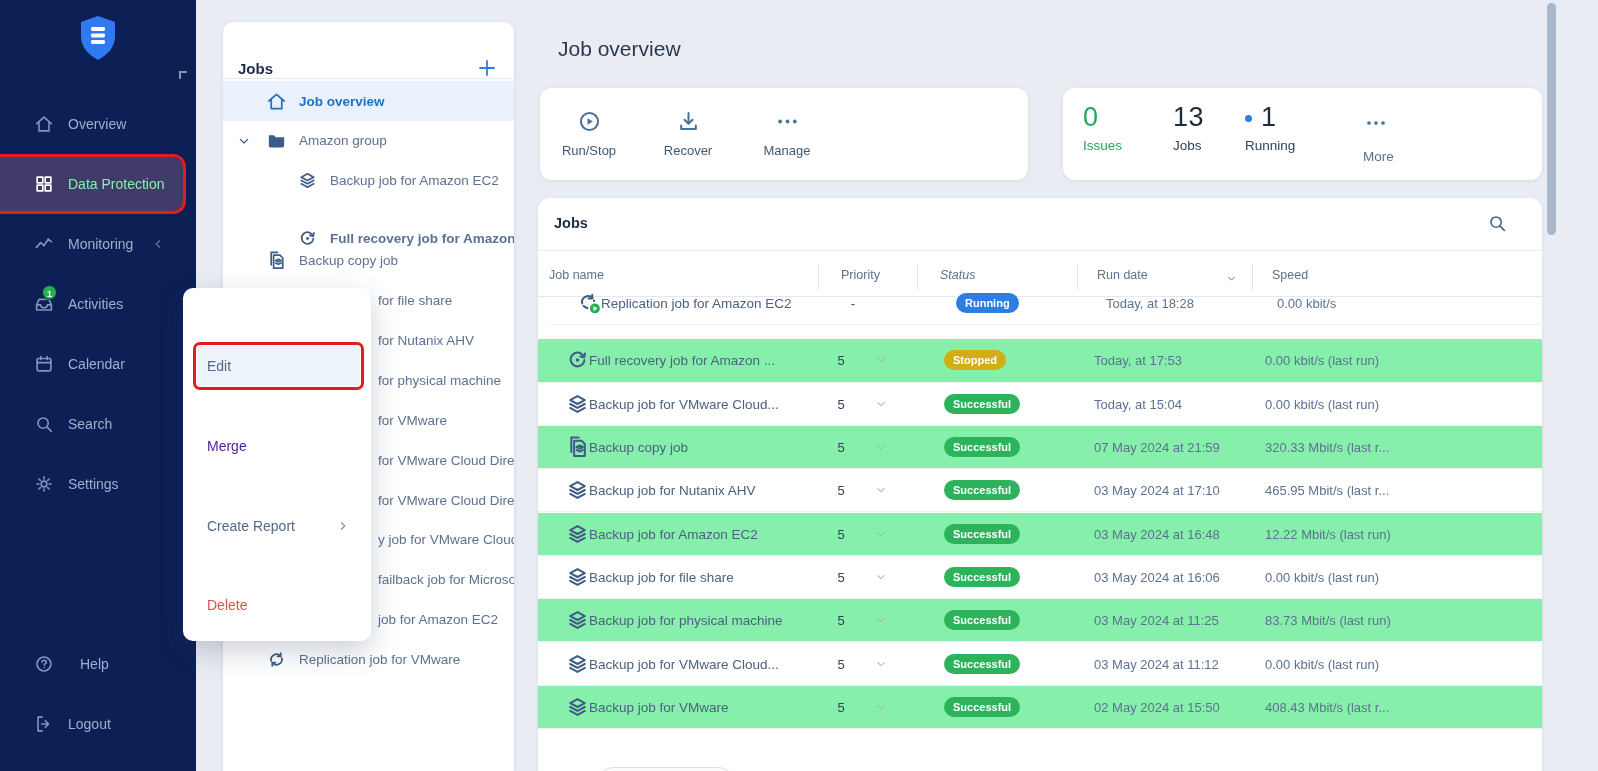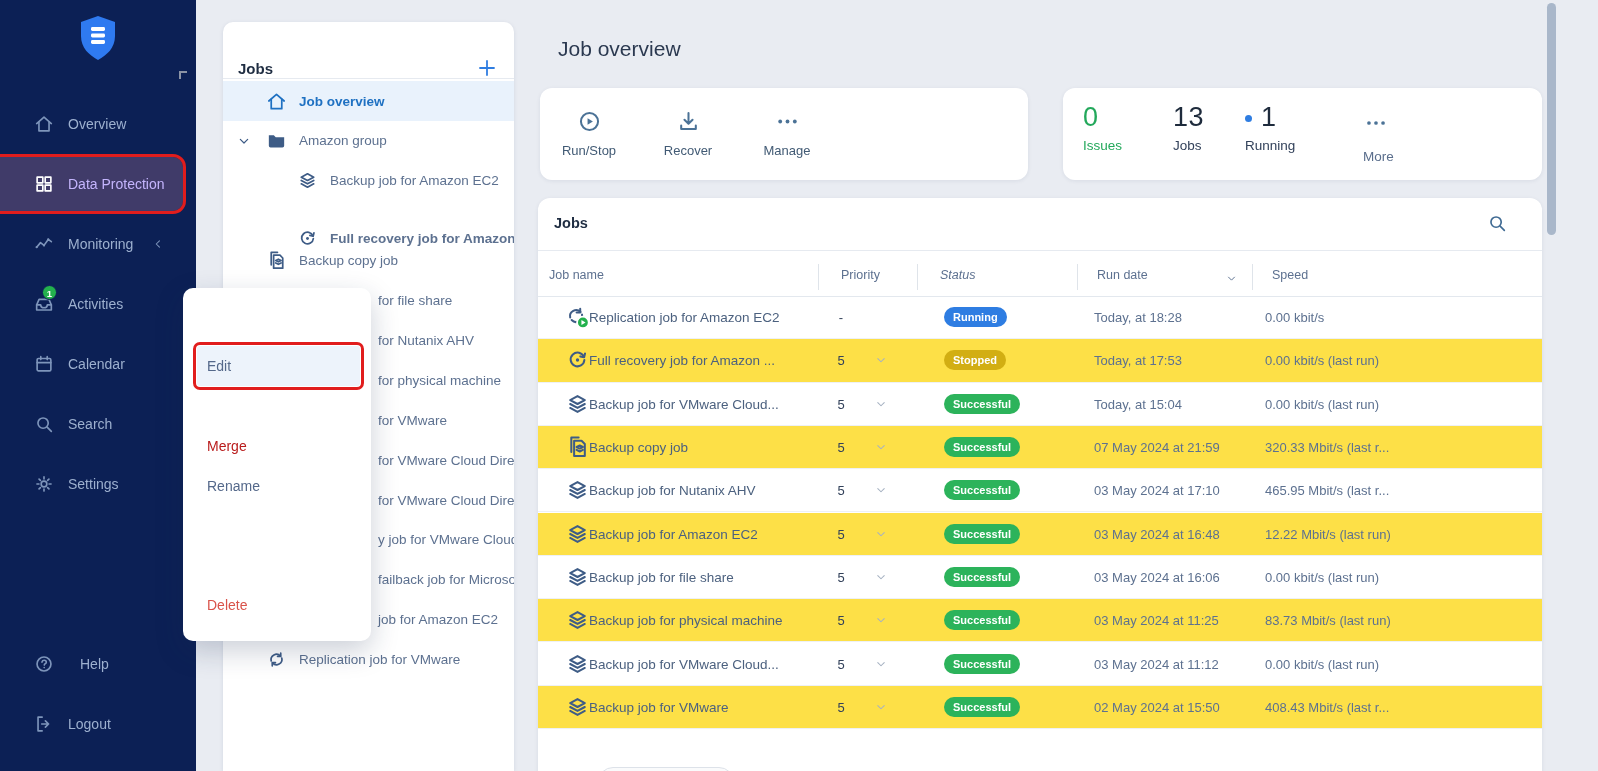--- a/index.html
+++ b/index.html
@@ -11,21 +11,21 @@
   .sidebar { position:absolute; left:0; top:0; width:196px; height:771px; background:#0c2055; z-index:5; }
   .logo { position:absolute; left:78px; top:14px; width:40px; height:48px; }
   .corner-mark { position:absolute; left:179px; top:71px; width:8px; height:8px;
                  border-top:2px solid #8b93a5; border-left:2px solid #8b93a5; }
   .side-item { position:absolute; left:0; width:196px; height:44px; display:flex; align-items:center;
                padding-left:33px; color:#9db0cf; cursor:pointer; }
   .side-item .ic { width:22px; height:22px; color:#7e95bb; flex:0 0 22px; }
   .side-item .ic svg { width:22px; height:22px; }
   .side-label { margin-left:13px; font-size:14px; white-space:nowrap; }
   .side-item.active { height:54px; width:183px; background:#403b69; border-radius:0 10px 10px 0;
-                      color:#c4b5fd; outline:3px solid #e11d1d; outline-offset:0px; }
+                      color:#86efac; outline:3px solid #e11d1d; outline-offset:0px; }
   .side-item.active .ic { color:#ffffff; }
   .side-chev { margin-left:14px; width:14px !important; height:14px !important; color:#8ba1c4; }
   .side-chev svg { width:14px !important; height:14px !important; }
   .side-badge { position:absolute; left:42px; top:3px; min-width:15px; height:15px; border-radius:8px;
                 background:#23b14d; color:#fff; font-size:9.5px; font-weight:bold; line-height:15px;
                 text-align:center; border:1.5px solid #0c2055; padding:0 2px; }
 
   
   .tree-panel { position:absolute; left:223px; top:22px; width:291px; height:749px; background:#fff;
                 border-radius:10px 10px 0 0; box-shadow:0 1px 4px rgba(23,43,77,.10); z-index:10; overflow:hidden; }
@@ -42,21 +42,21 @@
   .tree-chev { width:16px !important; height:16px !important; color:#7c8ba0; position:absolute; left:13px; }
   .tree-chev svg { width:16px !important; height:16px !important; }
   .tree-label { margin-left:11px; }
 
   
   .context-menu { position:absolute; left:183px; top:288px; width:188px; height:353px; background:#fff;
                   border-radius:10px; box-shadow:0 10px 28px rgba(23,43,77,.22); z-index:40; }
   .menu-item { position:absolute; left:14px; width:163px; height:40px; display:flex; align-items:center;
                padding-left:10px; font-size:14px; color:#54688a; cursor:pointer; border-radius:3px; }
   .menu-item.highlighted { background:#edf3fb; outline:3px solid #e11d1d; outline-offset:1px; }
-  .menu-item.disabled { color:#b91c1c; cursor:default; }
+  .menu-item.disabled { color:#4c1d95; cursor:default; }
   .menu-item.danger { color:#d9534a; }
   .menu-chev { position:absolute; right:10px; width:14px; height:14px; color:#5d7190; }
   .menu-chev svg { width:14px; height:14px; }
 
   
   .page-title { position:absolute; left:558px; top:37px; font-size:21px; font-weight:500; color:#2b3950; }
   .card { position:absolute; background:#fff; border-radius:12px; box-shadow:0 1px 4px rgba(23,43,77,.08); }
   .toolbar-card { left:540px; top:88px; width:488px; height:92px; }
   .tool-btn { position:absolute; width:82px; top:20px; text-align:center; cursor:pointer; color:#4b7296; }
   .tool-btn .ic svg { width:27px; height:27px; }
@@ -75,21 +75,21 @@
   .jc-search { position:absolute; left:948px; top:14px; width:24px; height:24px; color:#3f6a93; cursor:pointer; }
   .jc-search svg { width:22px; height:22px; }
   .jc-divider { position:absolute; left:0; top:52px; width:1004px; height:1px; background:#e6eaf0; }
   .col-head { position:absolute; top:70px; font-size:12.5px; color:#5d7190; cursor:pointer; }
   .col-sep { position:absolute; top:66px; width:1px; height:26px; background:#dfe4ea; }
   .head-border { position:absolute; left:0; top:98px; width:1004px; height:1px; background:#e3e8ee; }
   .sort-chev { position:absolute; top:73px; width:13px; height:13px; color:#5d7190; }
   .sort-chev svg { width:13px; height:13px; }
 
   .trow { position:absolute; left:0; width:1004px; height:43.3px; border-bottom:1px solid #eef1f5; }
-  .trow.alt { background:#fde047; }
+  .trow.alt { background:#86efac; }
   .cell { position:absolute; top:50%; transform:translateY(-50%); white-space:nowrap; }
   .c-icon { left:26px; width:27px; height:27px; color:#3e5c86; }
   .c-icon svg { width:27px; height:27px; }
   .c-name { left:51px; font-size:13.5px; color:#4c617f; }
   .c-priority { left:290px; width:26px; text-align:center; font-size:13px; color:#32415a; }
   .c-drop { left:336px; width:14px; height:14px; color:#a6b2c2; cursor:pointer; }
   .c-drop svg { width:14px; height:14px; }
   .c-badge { left:406px; font-size:11px; font-weight:bold; color:#fff; padding:4px 9px; border-radius:11px; }
   .c-date { left:556px; font-size:13px; color:#5d7190; }
   .c-speed { left:727px; font-size:13px; color:#5d7190; }
@@ -330,22 +330,27 @@
       </div>
   </section>
 
   <div class="context-menu" id="ctx">
       <div class="menu-item highlighted" style="top: 57.9px;">
         <span>Edit</span>
       </div>
       <div class="menu-item disabled" style="top: 137.7px;">
         <span>Merge</span>
       </div>
-      <div class="menu-item" style="top: 177.6px;">
-        <span>Rename</span>
+      <div class="menu-item" style="top: 217.5px;">
+        <span>Create Report</span>
+        <span class="ic menu-chev">
+          <svg viewBox="0 0 24 24" fill="none" stroke="currentColor" stroke-width="1.8" stroke-linecap="round" stroke-linejoin="round">
+            <path d="M9.5 6.5 15 12l-5.5 5.5"></path>
+          </svg>
+        </span>
       </div>
       <div class="menu-item danger" style="top: 297.3px;">
         <span>Delete</span>
       </div>
     </div>
 
   <main>
     <h1 class="page-title">Job overview</h1>
 
     <div class="card toolbar-card" id="toolbar">
@@ -404,21 +409,21 @@
           <div class="col-head" style="left: 303px;">Priority</div>
           <div class="col-head" style="left: 402px; font-style: italic;">Status</div>
           <div class="col-head" style="left: 559px;">Run date</div>
           <div class="sort-chev" style="left: 687px;"><svg viewBox="0 0 24 24" fill="none" stroke="currentColor" stroke-width="1.8" stroke-linecap="round" stroke-linejoin="round">
               <path d="M6.5 9.5 12 15l5.5-5.5"></path>
             </svg></div>
           <div class="col-head" style="left: 734px;">Speed</div>
         </div>
       <div class="head-border"></div>
       <div id="tbody">
-          <div class="trow" style="top: 98px;">
+          <div class="trow" style="top: 84px; margin-left: 12px;">
             <span class="cell c-icon"><svg viewBox="0 0 24 24" fill="none" stroke="currentColor" stroke-width="1.8" stroke-linecap="round" stroke-linejoin="round">
                 <path d="M5.5 12.5a5.4 5.4 0 0 1 9.2-4.9"></path>
                 <path d="M14.4 4.7v3.2h-3.2"></path>
                 <path d="M16 9.8a5.4 5.4 0 0 1-9.2 4.9"></path>
                 <circle cx="16.8" cy="16.8" r="5.2" fill="#23b14d" stroke="#ffffff" stroke-width="1.6"></circle>
                 <path d="M15.5 14.6l3.6 2.2-3.6 2.2z" fill="#ffffff" stroke="none"></path>
               </svg></span>
             <span class="cell c-name">Replication job for Amazon EC2</span>
             <span class="cell c-priority">-</span>
             <span class="cell c-badge" style="background:#2e7de2">Running</span>

